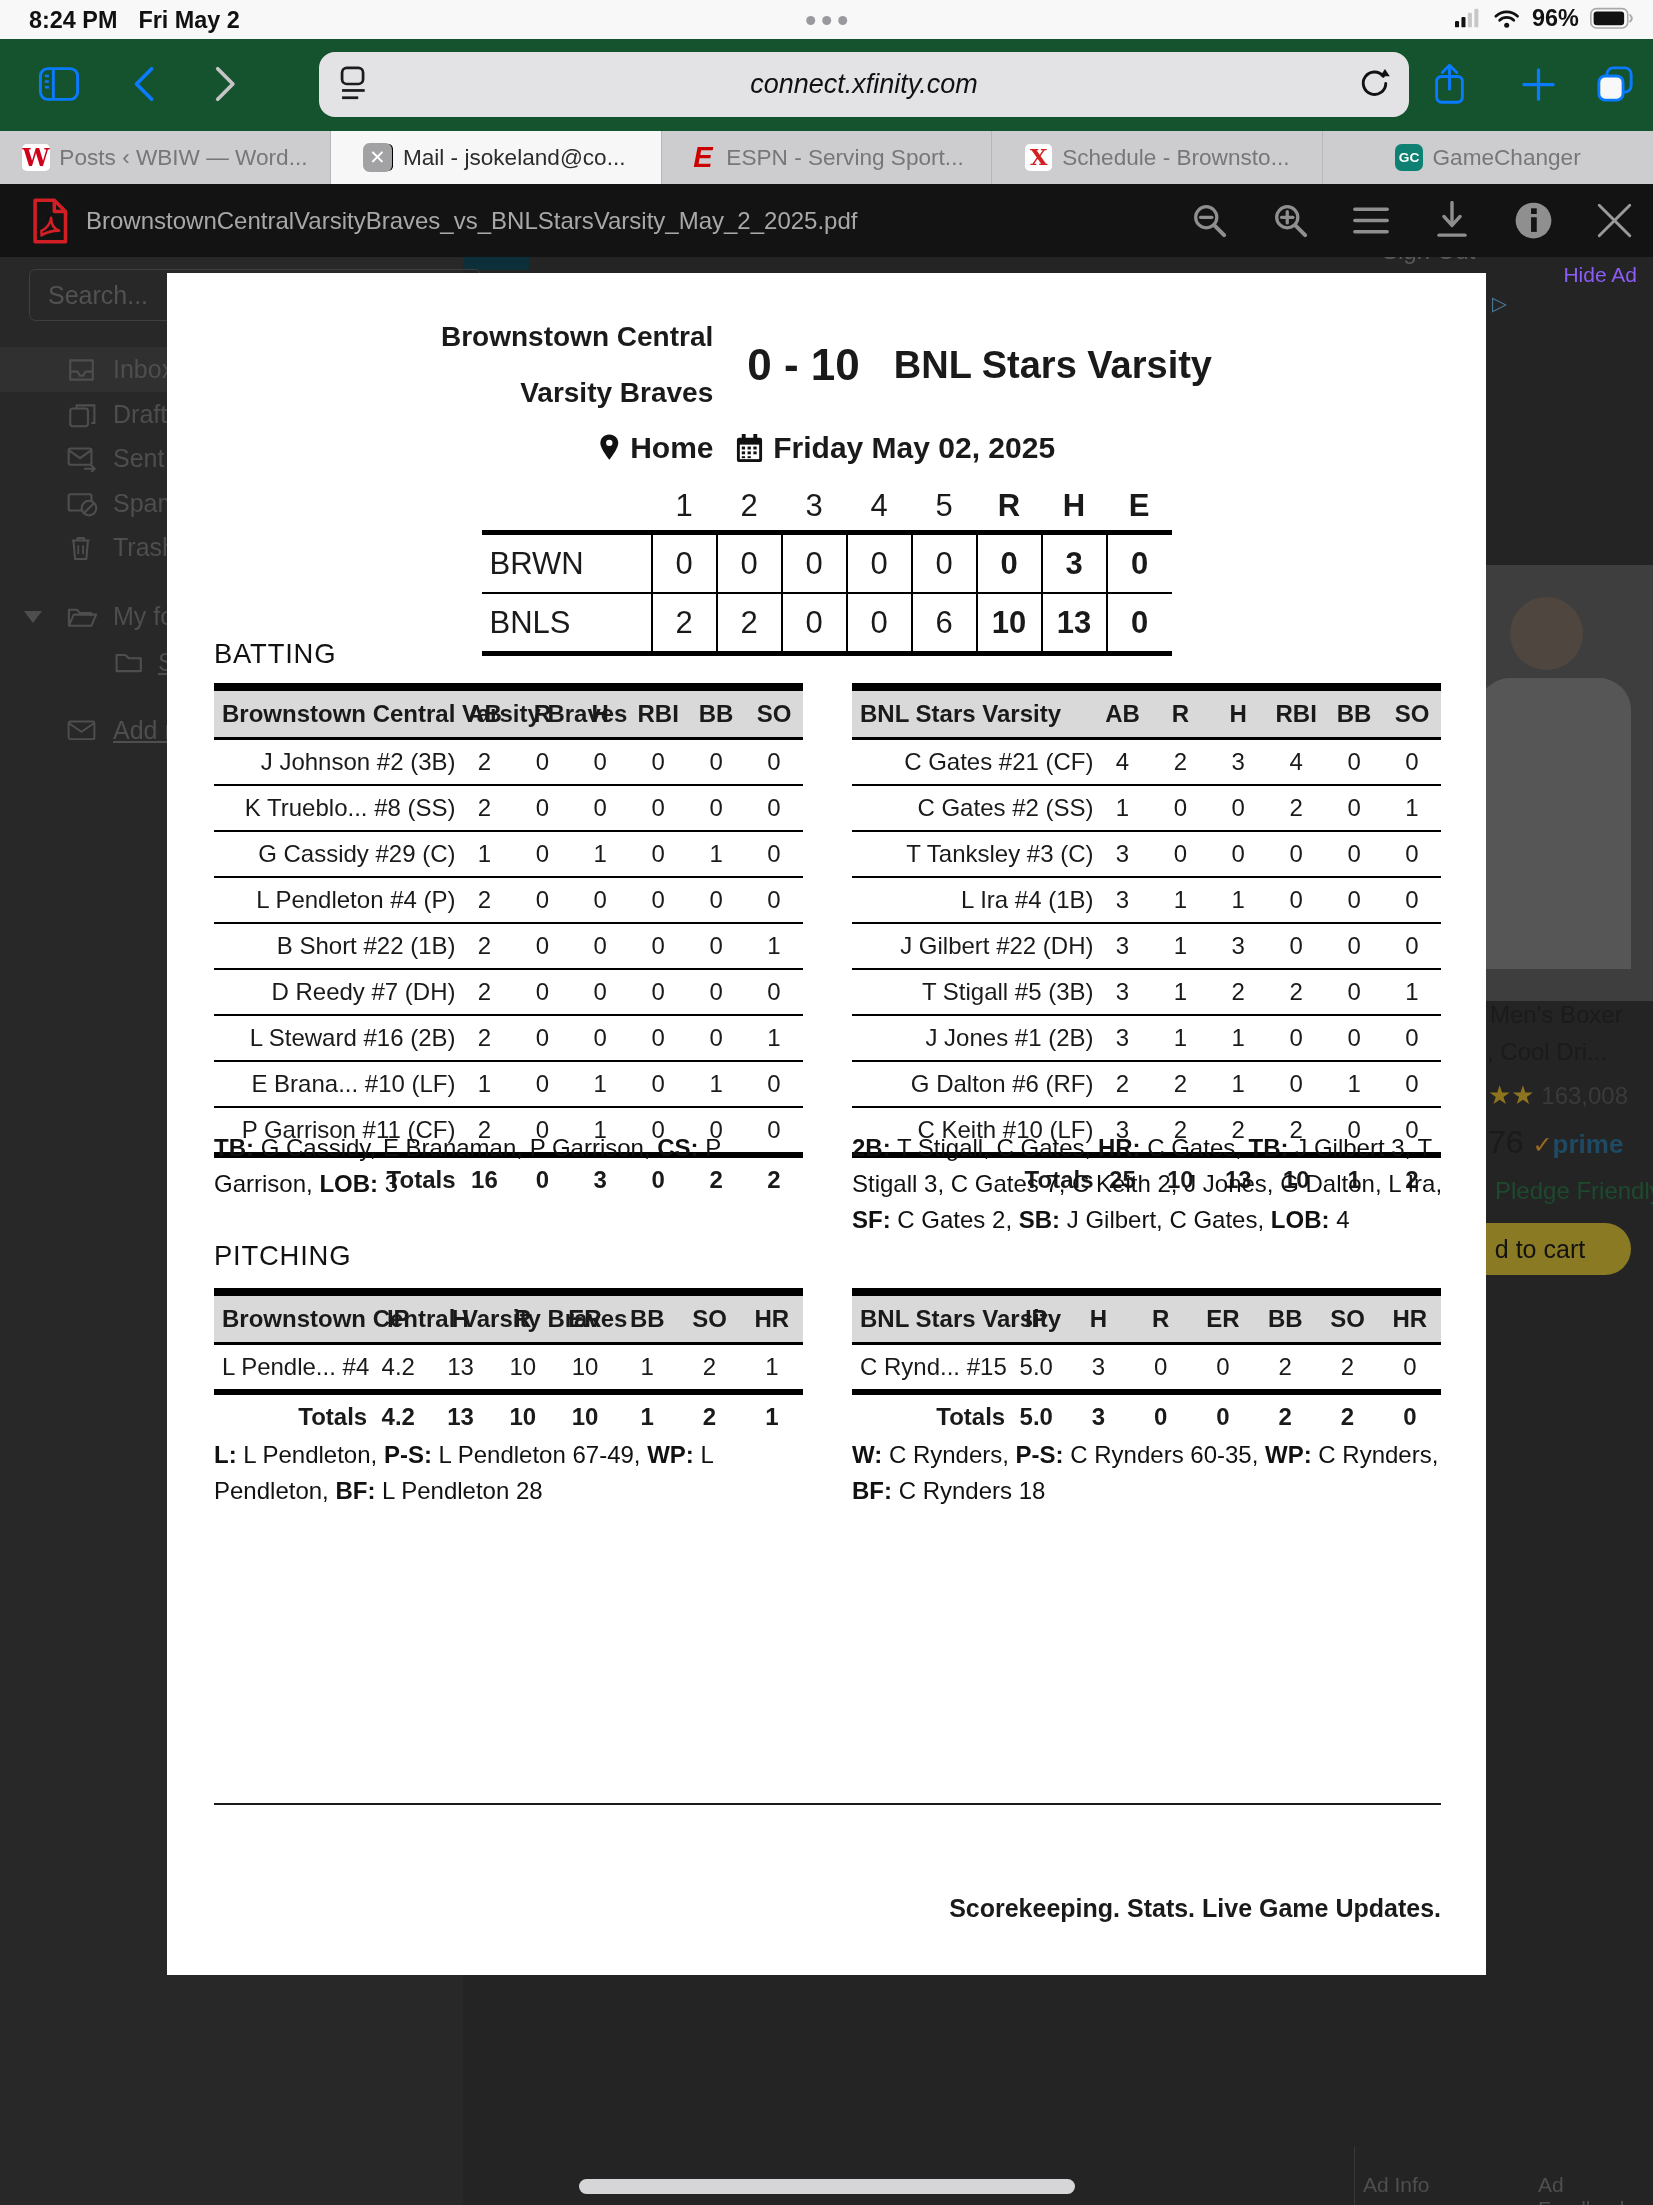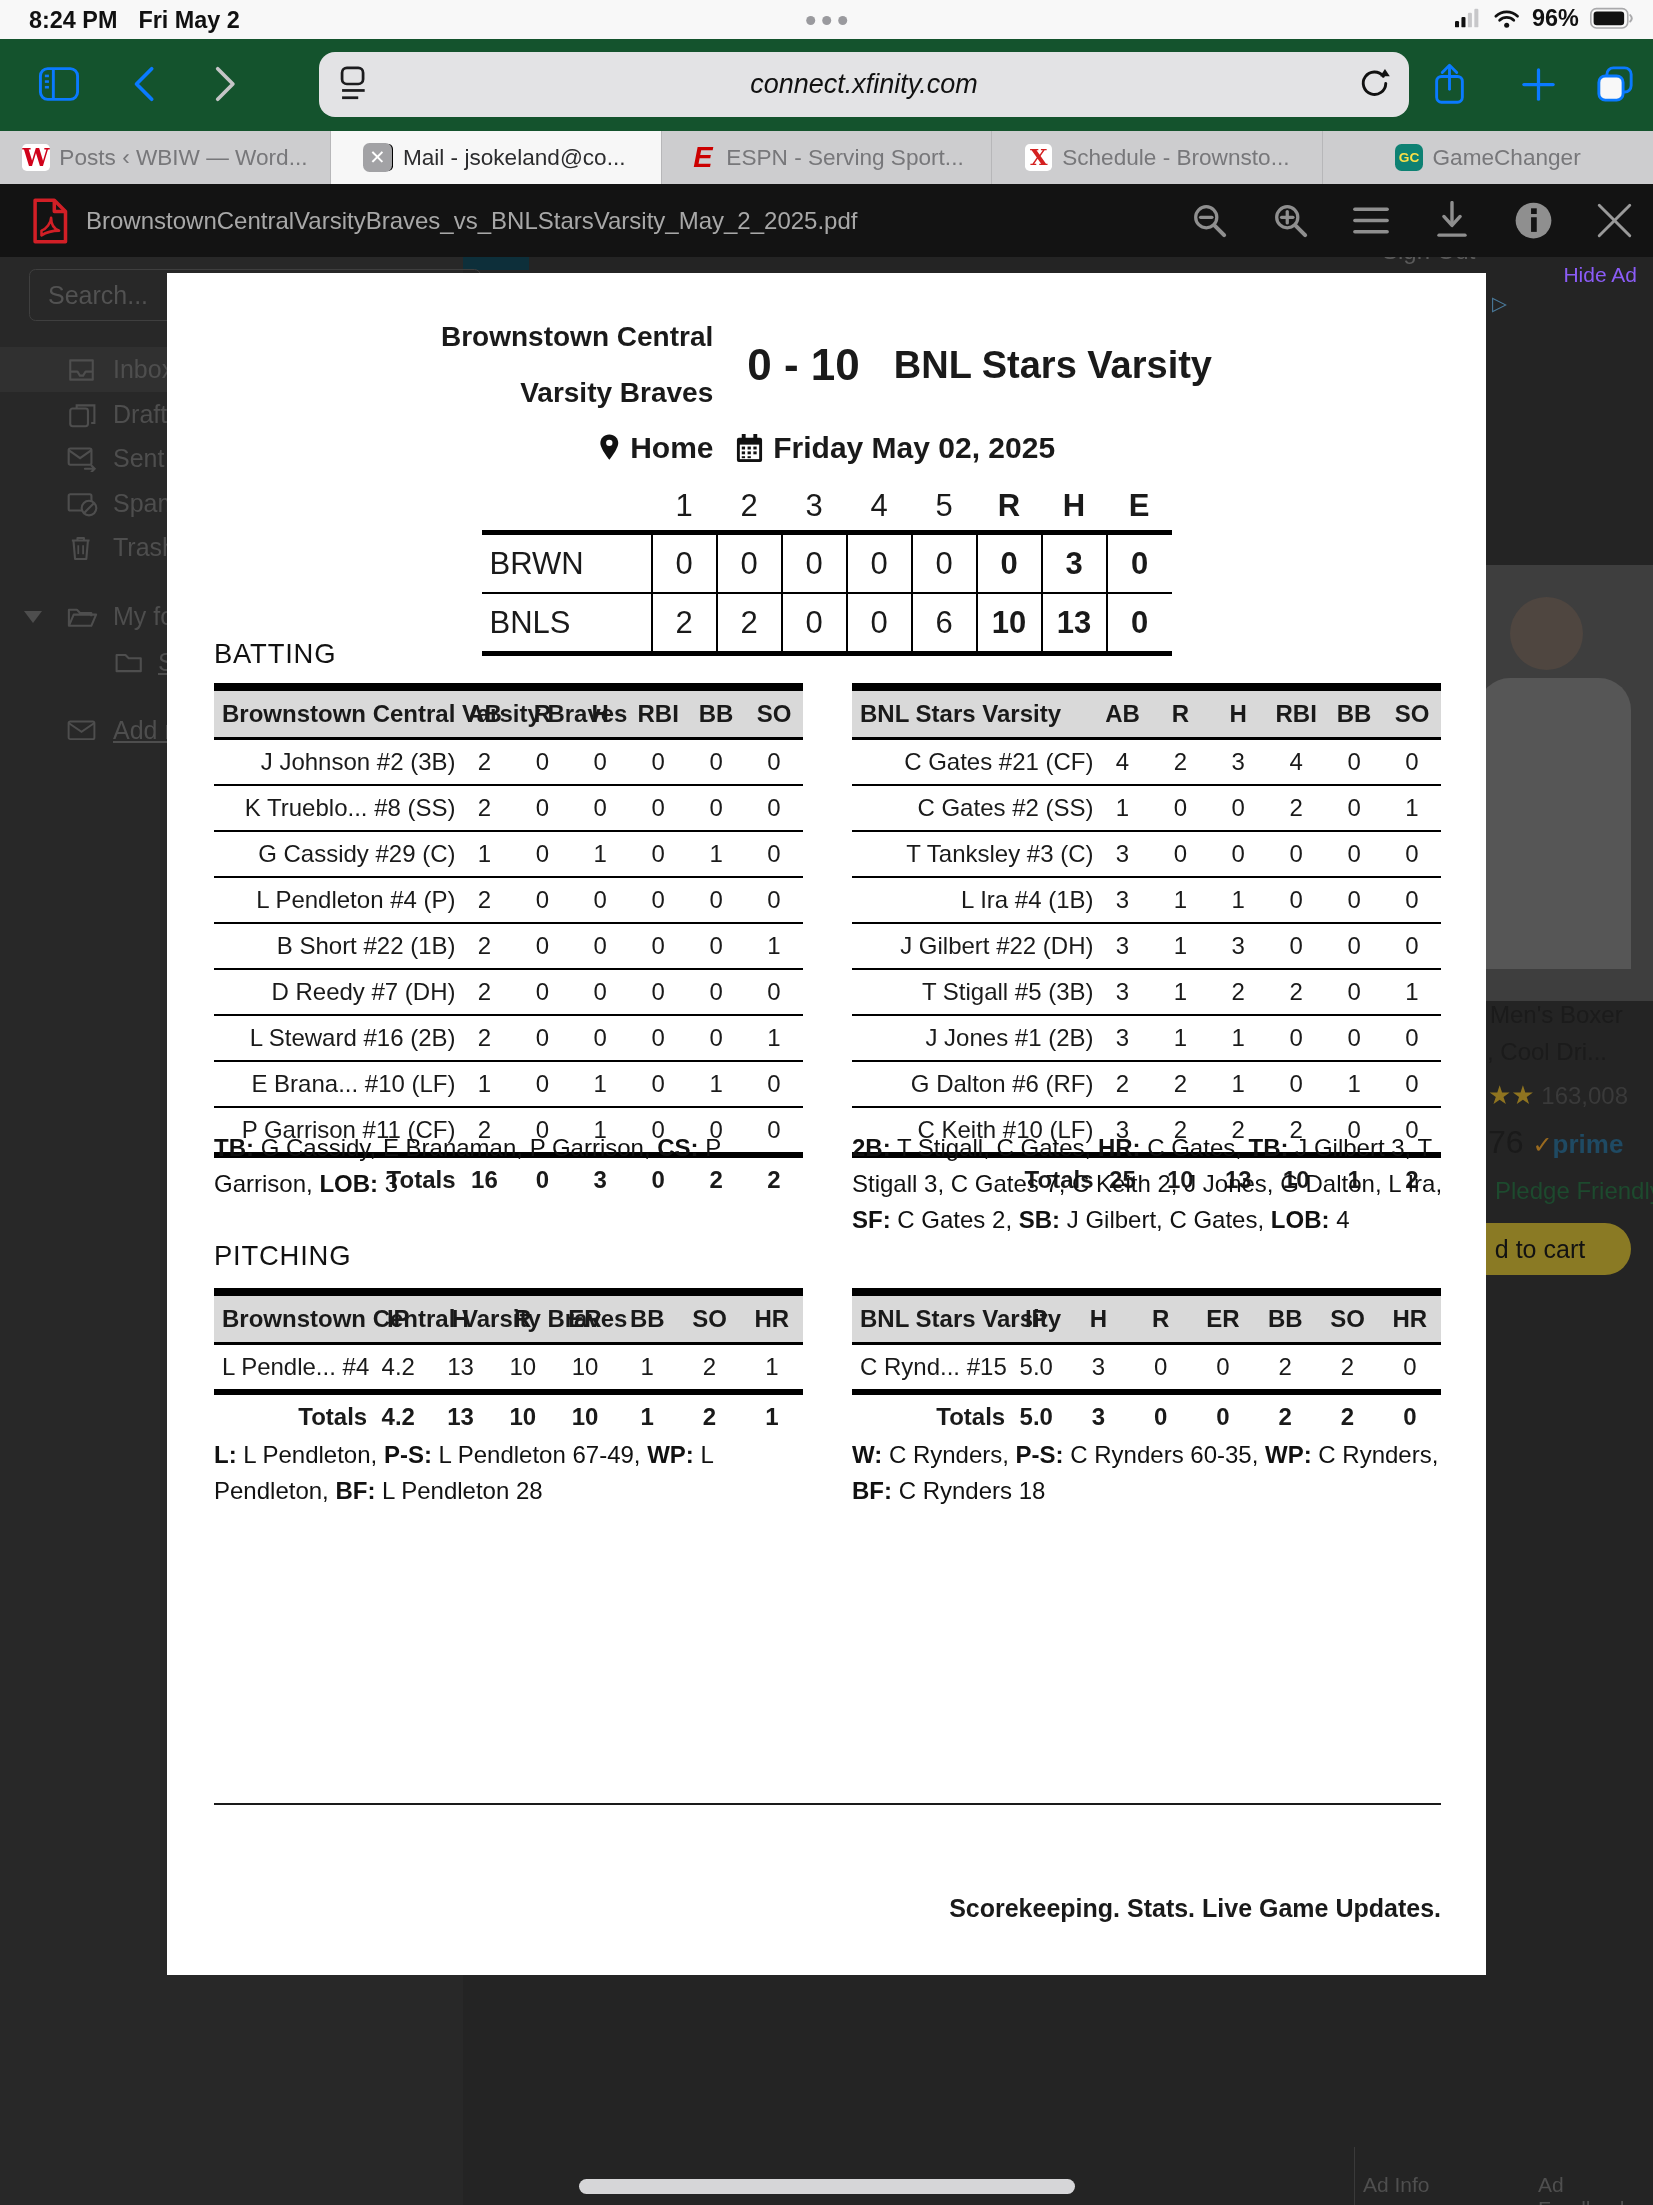--- a/index.html
+++ b/index.html
@@ -26,21 +26,21 @@
   .tabbar{position:absolute;top:131px;left:0;right:0;height:53px;background:#cdcdcf;display:flex;z-index:7;}
   .tab{flex:1;position:relative;display:flex;align-items:center;justify-content:center;gap:9.7px;
     font-size:22.6px;color:#77777a;border-left:0.8px solid #b7b7b9;overflow:hidden;white-space:nowrap;}
   .tab:first-child{border-left:none;}
   .tab.active{background:#f7f7f7;color:#2c2c2e;}
   .favicon{width:27.4px;height:27.4px;border-radius:4.8px;display:flex;align-items:center;justify-content:center;flex:0 0 auto;}
   .fav-w{background:#fff;color:#d0021b;font-family:"DejaVu Serif",serif;font-weight:700;font-size:24px;}
   .fav-x{background:#000;color:#fff;font-weight:700;font-size:21px;}
   .fav-espn{color:#cc0000;font-style:italic;font-weight:700;font-size:29px;}
   .fav-sched{background:#fff;color:#d42020;font-family:"DejaVu Serif",serif;font-weight:700;font-size:22.6px;}
-  .fav-gc{background:#0e8173;color:#fde047;font-weight:700;font-size:13.7px;border-radius:6.5px;}
+  .fav-gc{background:#0e8173;color:#ffffff;font-weight:700;font-size:13.7px;border-radius:6.5px;}
   .tab-close{position:absolute;left:32px;top:12px;width:29px;height:29px;border-radius:6.5px;background:#a2a2a5;
     color:#fff;font-size:19.4px;line-height:29px;text-align:center;}
 
   
   .pdfbar{position:absolute;top:184px;left:0;right:0;height:73px;background:#131313;z-index:7;}
   .pdf-doc{position:absolute;left:27.4px;top:13px;}
   .pdf-name{position:absolute;left:86px;top:0;height:73px;display:flex;align-items:center;
     font-size:24px;color:#a8a8a8;}
   .pdf-actions{position:absolute;right:19.4px;top:0;height:73px;display:flex;align-items:center;gap:42px;}
   .pdf-actions .ic{width:39px;height:39px;display:flex;align-items:center;justify-content:center;}

